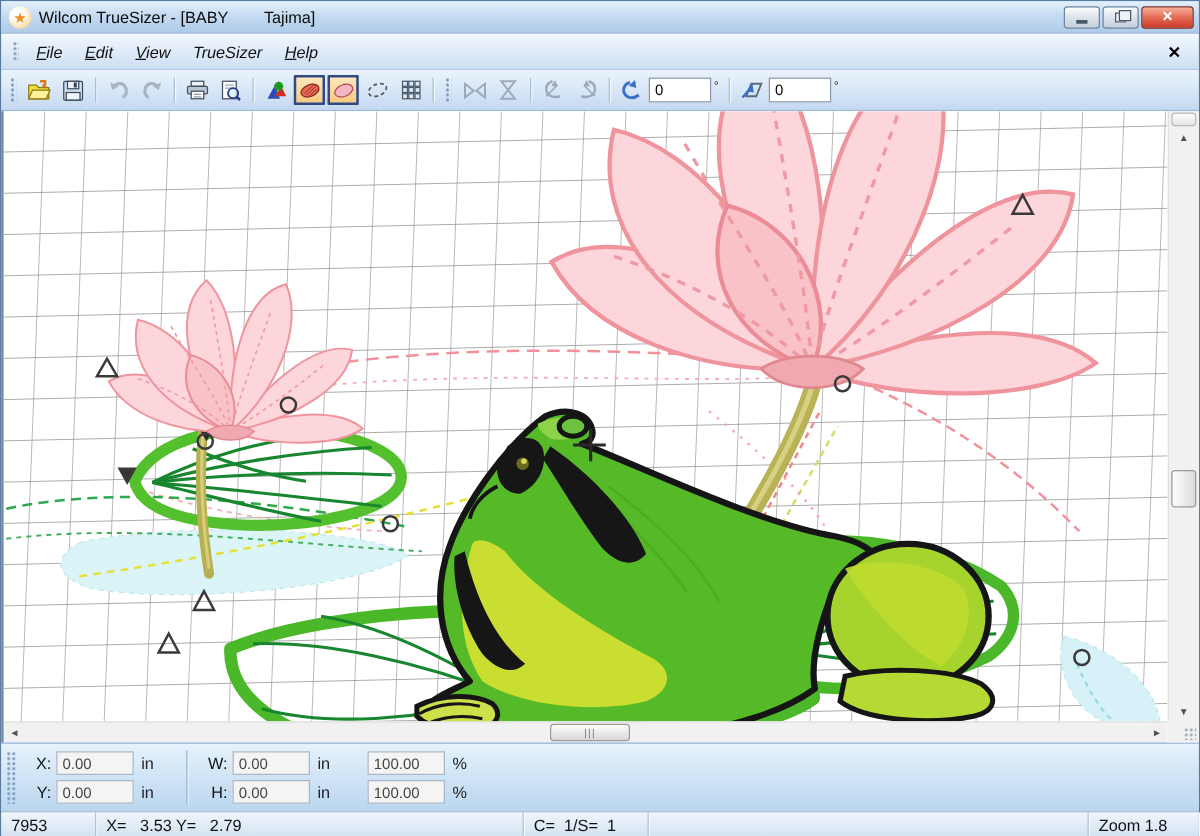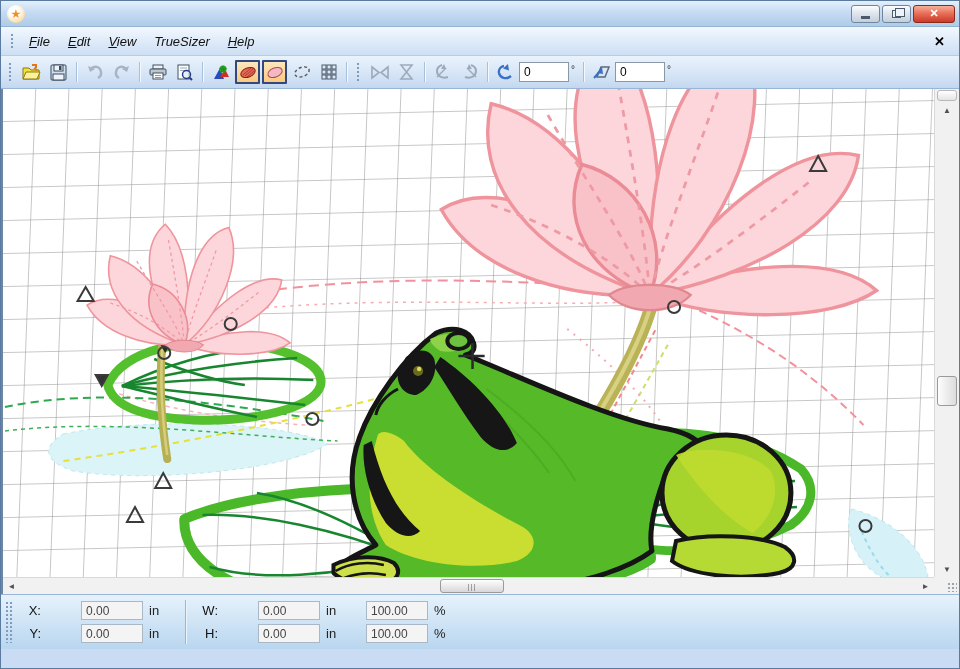--- a/index.html
+++ b/index.html
@@ -82,21 +82,21 @@
 
   
   .dim-panel { flex:0 0 55px; height:55px; background:linear-gradient(#e6f2fc,#b9d6ef);
     border-top:1px solid #9ab6d6; display:flex; align-items:center; }
   .dim-grip { width:8px; height:42px; margin:0 6px 0 4px;
     background-image:radial-gradient(circle,#7f9cc0 1px, rgba(0,0,0,0) 1.3px); background-size:4px 4px; }
   .dim-rows { display:flex; flex-direction:column; gap:4px; }
   .dim-row { display:flex; align-items:center; }
   .dim-label { width:22px; text-align:right; margin-right:4px; font-size:13px; }
   .dim-input { width:62px; height:19px; border:1px solid #aab8c6; background:#f4f4f4;
-    color:#444; font-family:"Liberation Sans",sans-serif; font-size:12px; padding-left:4px;margin-left:36px; }
+    color:#444; font-family:"Liberation Sans",sans-serif; font-size:12px; padding-left:4px; }
   .dim-unit { width:26px; margin-left:6px; font-size:13px; color:#222; }
   .dim-sep { width:1px; height:44px; background:#9ab6d6; margin:0 10px; box-shadow:1px 0 0 #eaf4fd; }
   .pct-input { margin-left:14px; }
 
   
   .statusbar { flex:0 0 21px; height:21px; display:flex; align-items:center;
     background:linear-gradient(#f0f6fc,#d2e2f2); border-top:1px solid #aab8c8; font-size:13px; }
   .sseg { height:100%; display:flex; align-items:center; padding:0 8px;
     border-right:1px solid #b4c2d0; box-shadow:1px 0 0 #f6fafd; white-space:pre; }
   .s1 { width:76px; } .s2 { width:342px; } .s3 { width:100px; }
@@ -106,20 +106,21 @@
 </style>
 </head>
 <body>
 
 <div class="window">
 
   <div class="titlebar">
     <span class="app-icon">
         <span>★</span>
       </span>
+    <span class="title-text">Wilcom TrueSizer - [BABY        Tajima]</span>
     <span class="win-buttons">
       <span class="win-btn minimize">
           <span class="dash"></span>
         </span>
       <span class="win-btn">
           <span class="restore-glyph"></span>
         </span>
       <span class="win-btn close">
           <span>✕</span>
         </span>
@@ -522,14 +523,21 @@
       <div class="dim-row">
         <span class="dim-label">H:</span>
         <input class="dim-input" disabled="" value="0.00" style="">
         <span class="dim-unit">in</span>
         <input class="dim-input pct-input" disabled="" value="100.00" style="">
         <span class="dim-unit">%</span>
       </div>
     </div>
   </div>
 
+  <div class="statusbar">
+    <div class="sseg s1">7953</div>
+    <div class="sseg s2">X=   3.53 Y=   2.79</div>
+    <div class="sseg s3">C=  1/S=  1</div>
+    <div class="sseg s4"></div>
+    <div class="sseg s5">Zoom 1.8</div>
+  </div>
 
 </div>
 
 </body></html>

